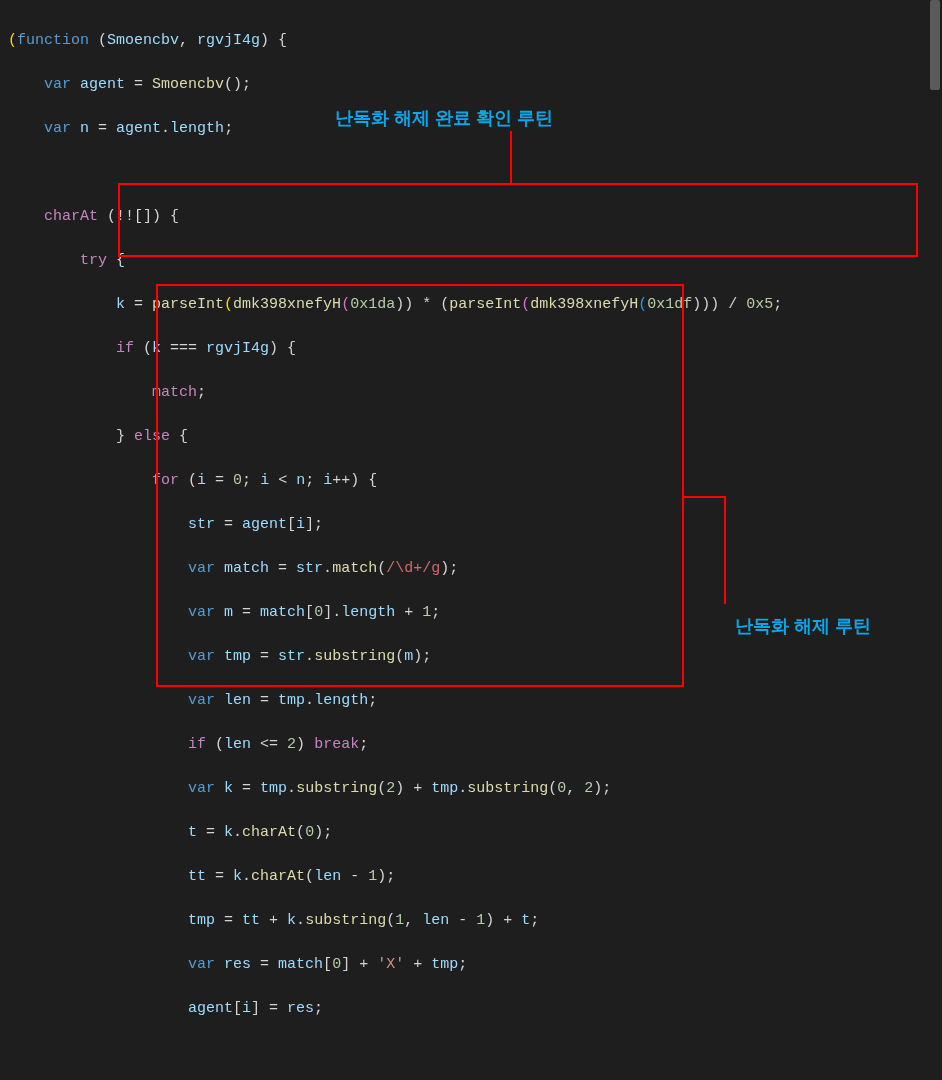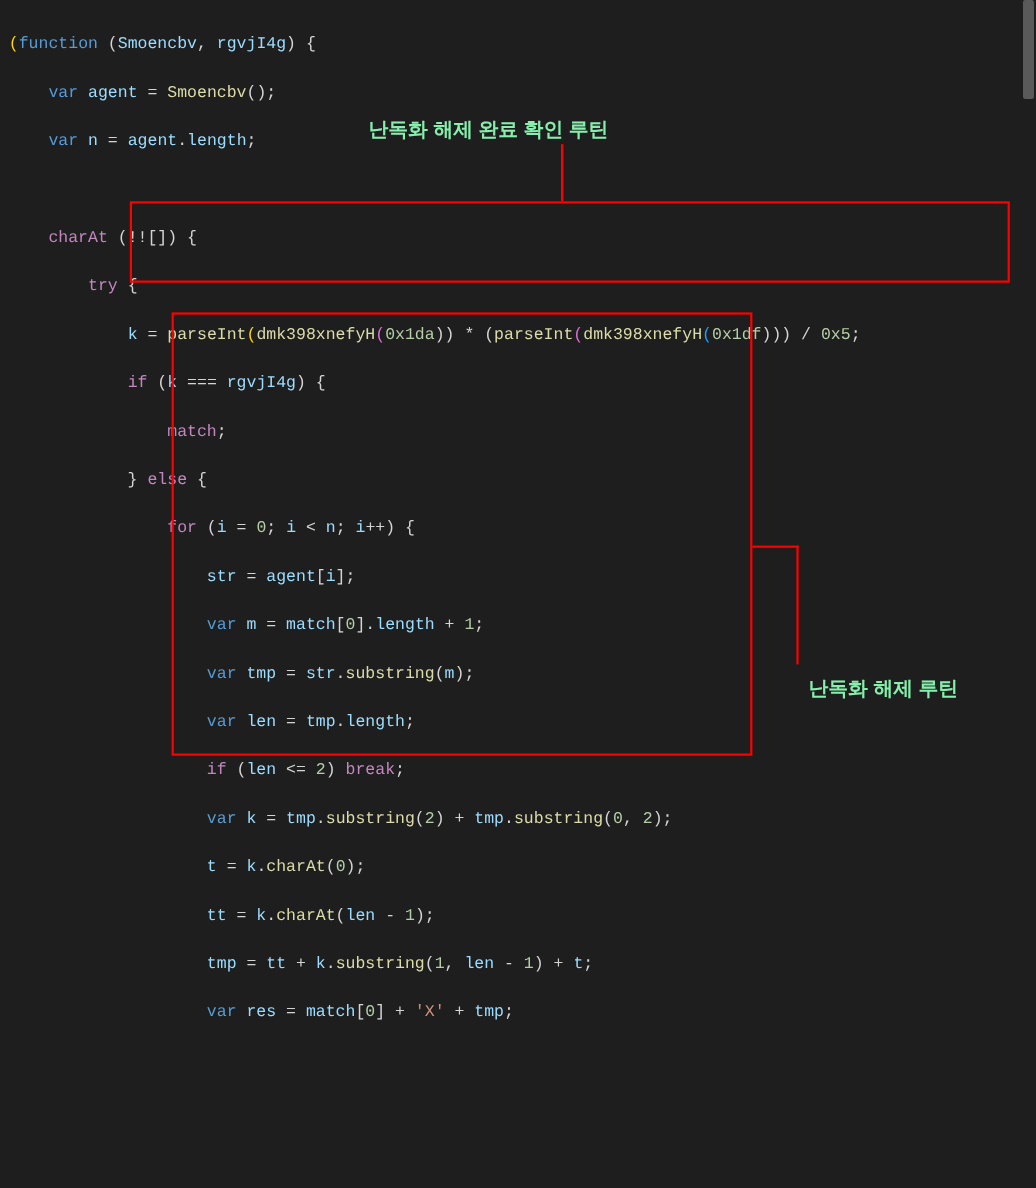--- a/index.html
+++ b/index.html
@@ -27,21 +27,21 @@
   .t-num { color: #b5cea8; }
   .t-str { color: #ce9178; }
   .t-regex { color: #d16969; }
   .t-punc { color: #d4d4d4; }
   .t-op { color: #d4d4d4; }
   .t-brace1 { color: #ffd700; }
   .t-brace2 { color: #da70d6; }
   .t-brace3 { color: #179fff; }
   .annotation {
     position: absolute;
-    color: #86efac;
+    color: #0ea5e9;
     font-weight: bold;
     font-size: 18px;
     font-family: 'Malgun Gothic', 'Apple SD Gothic Neo', sans-serif;
     z-index: 10;
   }
   .red-box {
     position: absolute;
     border: 2px solid #ff0000;
     z-index: 5;
     pointer-events: none;
@@ -71,29 +71,31 @@
 <span class="line"><span>    </span><span class="t-func">var</span><span> </span><span class="t-var">n</span><span class="t-op"> = </span><span class="t-var">agent</span><span class="t-punc">.</span><span class="t-var">length</span><span class="t-punc">;</span></span>
 <span class="line"> </span>
 <span class="line"><span>    </span><span class="t-kw">charAt</span><span class="t-punc"> (!![]) {</span></span>
 <span class="line"><span>        </span><span class="t-kw">try</span><span class="t-punc"> {</span></span>
 <span class="line"><span>            </span><span class="t-var">k</span><span class="t-op"> = </span><span class="t-fn">parseInt</span><span class="t-brace1">(</span><span class="t-fn">dmk398xnefyH</span><span class="t-brace2">(</span><span class="t-num">0x1da</span><span class="t-punc">)) * (</span><span class="t-fn">parseInt</span><span class="t-brace2">(</span><span class="t-fn">dmk398xnefyH</span><span class="t-brace3">(</span><span class="t-num">0x1df</span><span class="t-punc">))) / </span><span class="t-num">0x5</span><span class="t-punc">;</span></span>
 <span class="line"><span>            </span><span class="t-kw">if</span><span class="t-punc"> (</span><span class="t-var">k</span><span class="t-op"> === </span><span class="t-var">rgvjI4g</span><span class="t-punc">) {</span></span>
 <span class="line"><span>                </span><span class="t-kw">match</span><span class="t-punc">;</span></span>
 <span class="line"><span class="t-punc">            } </span><span class="t-kw">else</span><span class="t-punc"> {</span></span>
 <span class="line"><span>                </span><span class="t-kw">for</span><span class="t-punc"> (</span><span class="t-var">i</span><span class="t-op"> = </span><span class="t-num">0</span><span class="t-punc">; </span><span class="t-var">i</span><span class="t-op"> &lt; </span><span class="t-var">n</span><span class="t-punc">; </span><span class="t-var">i</span><span class="t-punc">++) {</span></span>
 <span class="line"><span>                    </span><span class="t-var">str</span><span class="t-op"> = </span><span class="t-var">agent</span><span class="t-punc">[</span><span class="t-var">i</span><span class="t-punc">];</span></span>
+<span class="line"><span>                    </span><span class="t-func">var</span><span> </span><span class="t-var">match</span><span class="t-op"> = </span><span class="t-var">str</span><span class="t-punc">.</span><span class="t-fn">match</span><span class="t-punc">(</span><span class="t-regex">/\d+/g</span><span class="t-punc">);</span></span>
 <span class="line"><span>                    </span><span class="t-func">var</span><span> </span><span class="t-var">m</span><span class="t-op"> = </span><span class="t-var">match</span><span class="t-punc">[</span><span class="t-num">0</span><span class="t-punc">].</span><span class="t-var">length</span><span class="t-op"> + </span><span class="t-num">1</span><span class="t-punc">;</span></span>
 <span class="line"><span>                    </span><span class="t-func">var</span><span> </span><span class="t-var">tmp</span><span class="t-op"> = </span><span class="t-var">str</span><span class="t-punc">.</span><span class="t-fn">substring</span><span class="t-punc">(</span><span class="t-var">m</span><span class="t-punc">);</span></span>
 <span class="line"><span>                    </span><span class="t-func">var</span><span> </span><span class="t-var">len</span><span class="t-op"> = </span><span class="t-var">tmp</span><span class="t-punc">.</span><span class="t-var">length</span><span class="t-punc">;</span></span>
 <span class="line"><span>                    </span><span class="t-kw">if</span><span class="t-punc"> (</span><span class="t-var">len</span><span class="t-op"> &lt;= </span><span class="t-num">2</span><span class="t-punc">) </span><span class="t-kw">break</span><span class="t-punc">;</span></span>
 <span class="line"><span>                    </span><span class="t-func">var</span><span> </span><span class="t-var">k</span><span class="t-op"> = </span><span class="t-var">tmp</span><span class="t-punc">.</span><span class="t-fn">substring</span><span class="t-punc">(</span><span class="t-num">2</span><span class="t-punc">) + </span><span class="t-var">tmp</span><span class="t-punc">.</span><span class="t-fn">substring</span><span class="t-punc">(</span><span class="t-num">0</span><span class="t-punc">, </span><span class="t-num">2</span><span class="t-punc">);</span></span>
 <span class="line"><span>                    </span><span class="t-var">t</span><span class="t-op"> = </span><span class="t-var">k</span><span class="t-punc">.</span><span class="t-fn">charAt</span><span class="t-punc">(</span><span class="t-num">0</span><span class="t-punc">);</span></span>
 <span class="line"><span>                    </span><span class="t-var">tt</span><span class="t-op"> = </span><span class="t-var">k</span><span class="t-punc">.</span><span class="t-fn">charAt</span><span class="t-punc">(</span><span class="t-var">len</span><span class="t-op"> - </span><span class="t-num">1</span><span class="t-punc">);</span></span>
 <span class="line"><span>                    </span><span class="t-var">tmp</span><span class="t-op"> = </span><span class="t-var">tt</span><span class="t-op"> + </span><span class="t-var">k</span><span class="t-punc">.</span><span class="t-fn">substring</span><span class="t-punc">(</span><span class="t-num">1</span><span class="t-punc">, </span><span class="t-var">len</span><span class="t-op"> - </span><span class="t-num">1</span><span class="t-punc">) + </span><span class="t-var">t</span><span class="t-punc">;</span></span>
 <span class="line"><span>                    </span><span class="t-func">var</span><span> </span><span class="t-var">res</span><span class="t-op"> = </span><span class="t-var">match</span><span class="t-punc">[</span><span class="t-num">0</span><span class="t-punc">] + </span><span class="t-str">'X'</span><span class="t-op"> + </span><span class="t-var">tmp</span><span class="t-punc">;</span></span>
+<span class="line"><span>                    </span><span class="t-var">agent</span><span class="t-punc">[</span><span class="t-var">i</span><span class="t-op">] = </span><span class="t-var">res</span><span class="t-punc">;</span></span>
 
 
 
 
 
 
 
 
 
 

